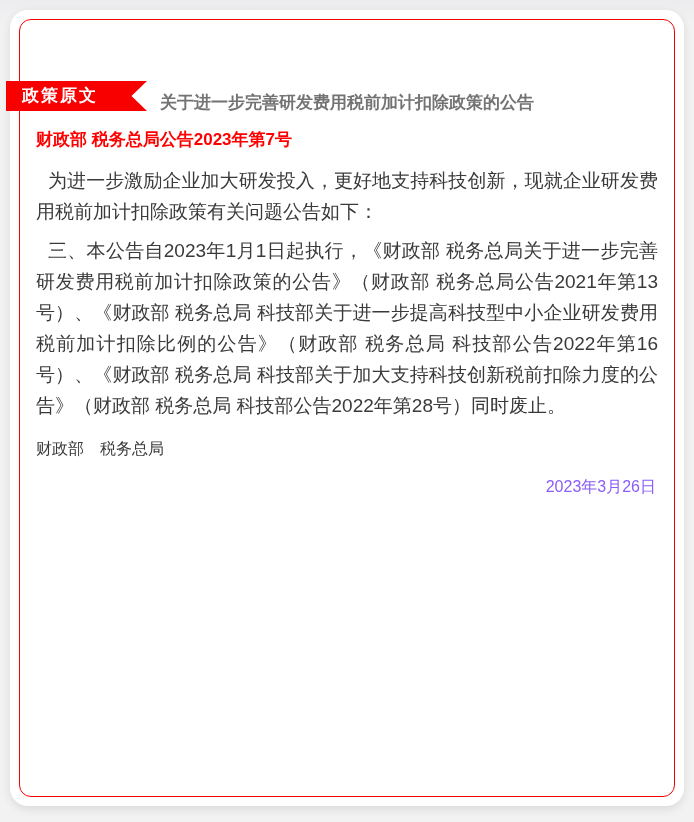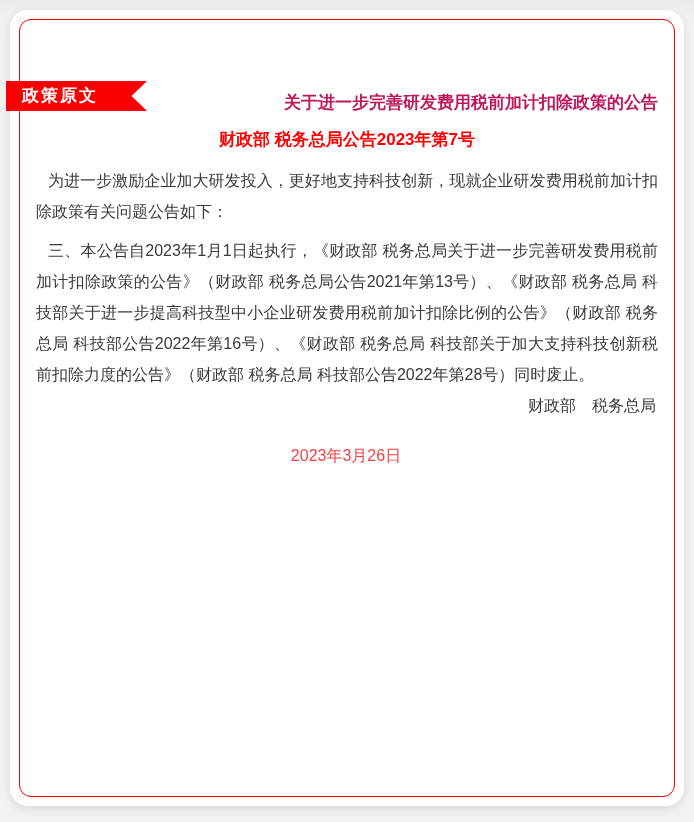--- a/index.html
+++ b/index.html
@@ -53,56 +53,55 @@
     letter-spacing: 2px;
     clip-path: polygon(0 0, 100% 0, 89% 50%, 100% 100%, 0 100%);
     z-index: 2;
     margin-top: 35px;
   }
   .doc-title {
     margin: 71px 0 0 0;
     font-size: 17px;
     line-height: 24px;
     font-weight: bold;
-    color: #be185d;
-    text-align: right;
+    color: #737373;
+    text-align: center;
   }
   .doc-subtitle {
     margin-top: 14px;
     font-size: 17px;
     line-height: 22px;
     font-weight: bold;
     color: #fe0000;
-    text-align: center;
+    text-align: left;
   }
   .body-text p {
     margin: 8px 0 0 0;
-    font-size: 16px;
+    font-size: 19px;
     line-height: 31px;
     color: #3a3a3a;
     text-align: justify;
     text-indent: 12px;
   }
   .body-text p.first {
     margin-top: 14px;
   }
   .sig-line {
-    margin-top: 0;
+    margin-top: 12px;
     font-size: 16px;
     line-height: 31px;
     color: #3a3a3a;
-    text-align: right;
     padding-right: 2px;
   }
   .date-line {
-    margin-top: 19px;
+    margin-top: 7px;
     font-size: 16px;
     line-height: 31px;
-    color: #ef4444;
-    text-align: center;
+    color: #8b5cf6;
+    text-align: right;
     padding-right: 2px;
   }
 </style>
 </head>
 <body>
 
 <div class="page">
   <div class="card">
 
     <div class="ribbon">

